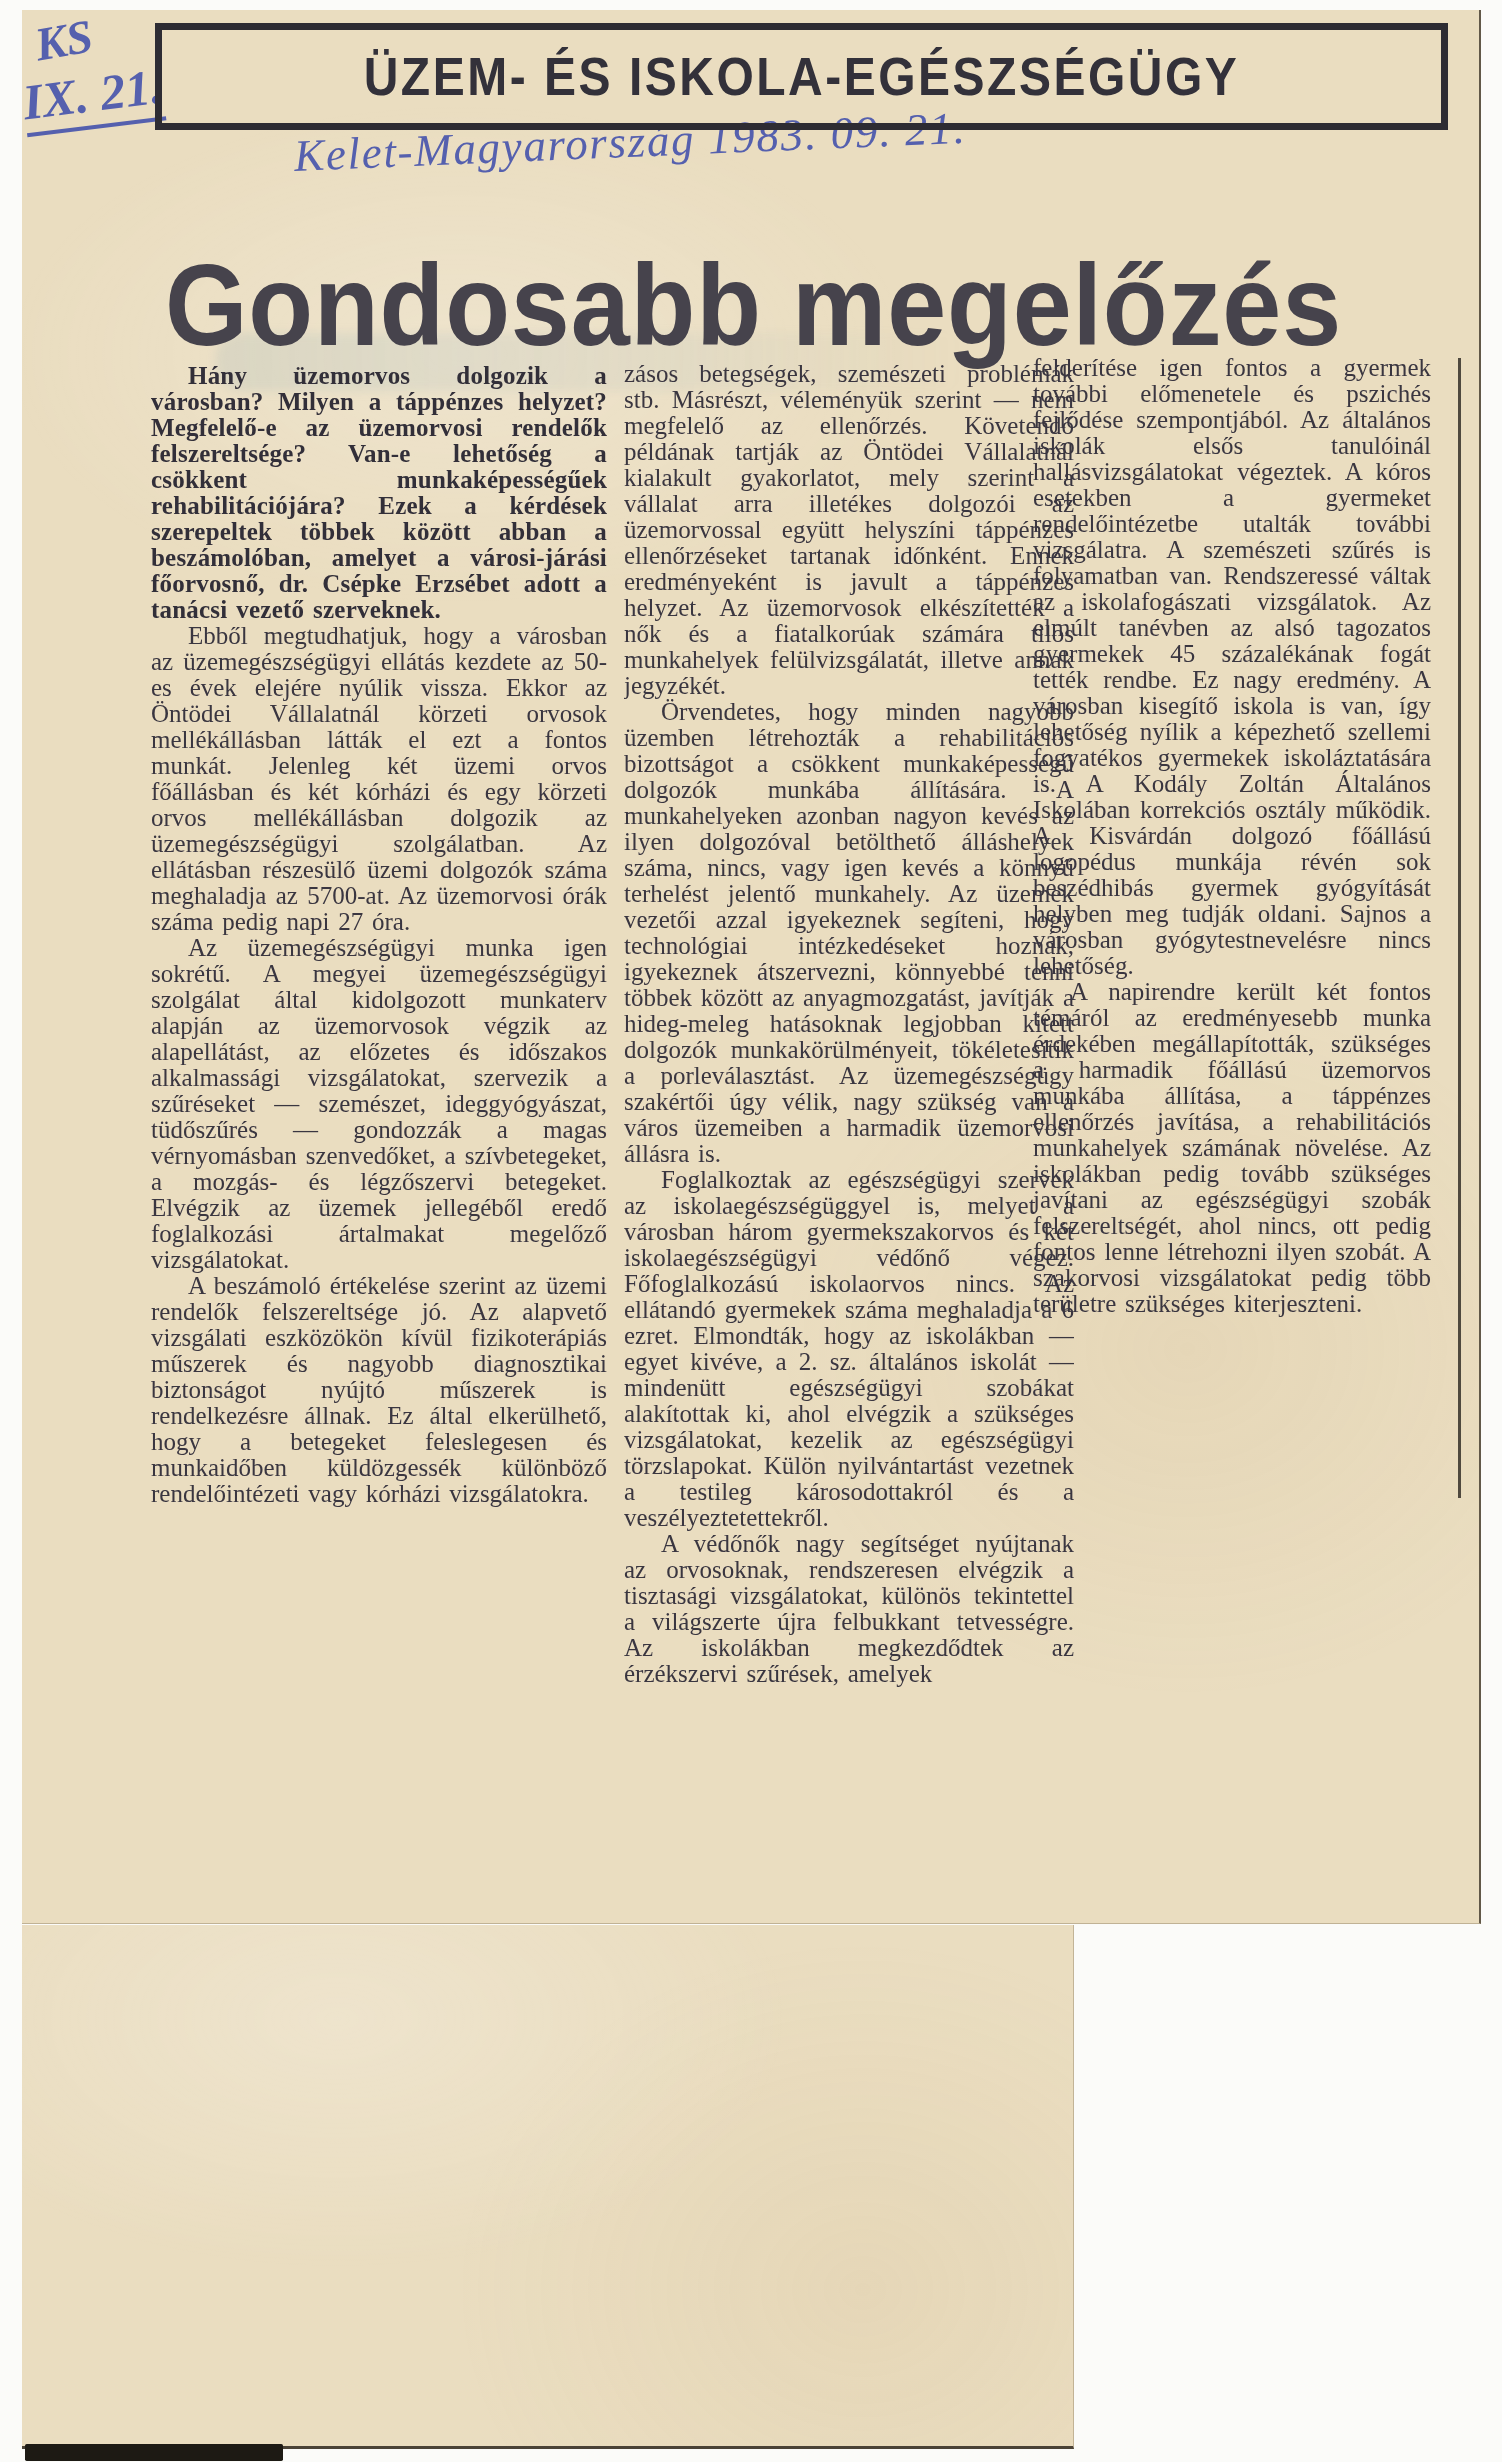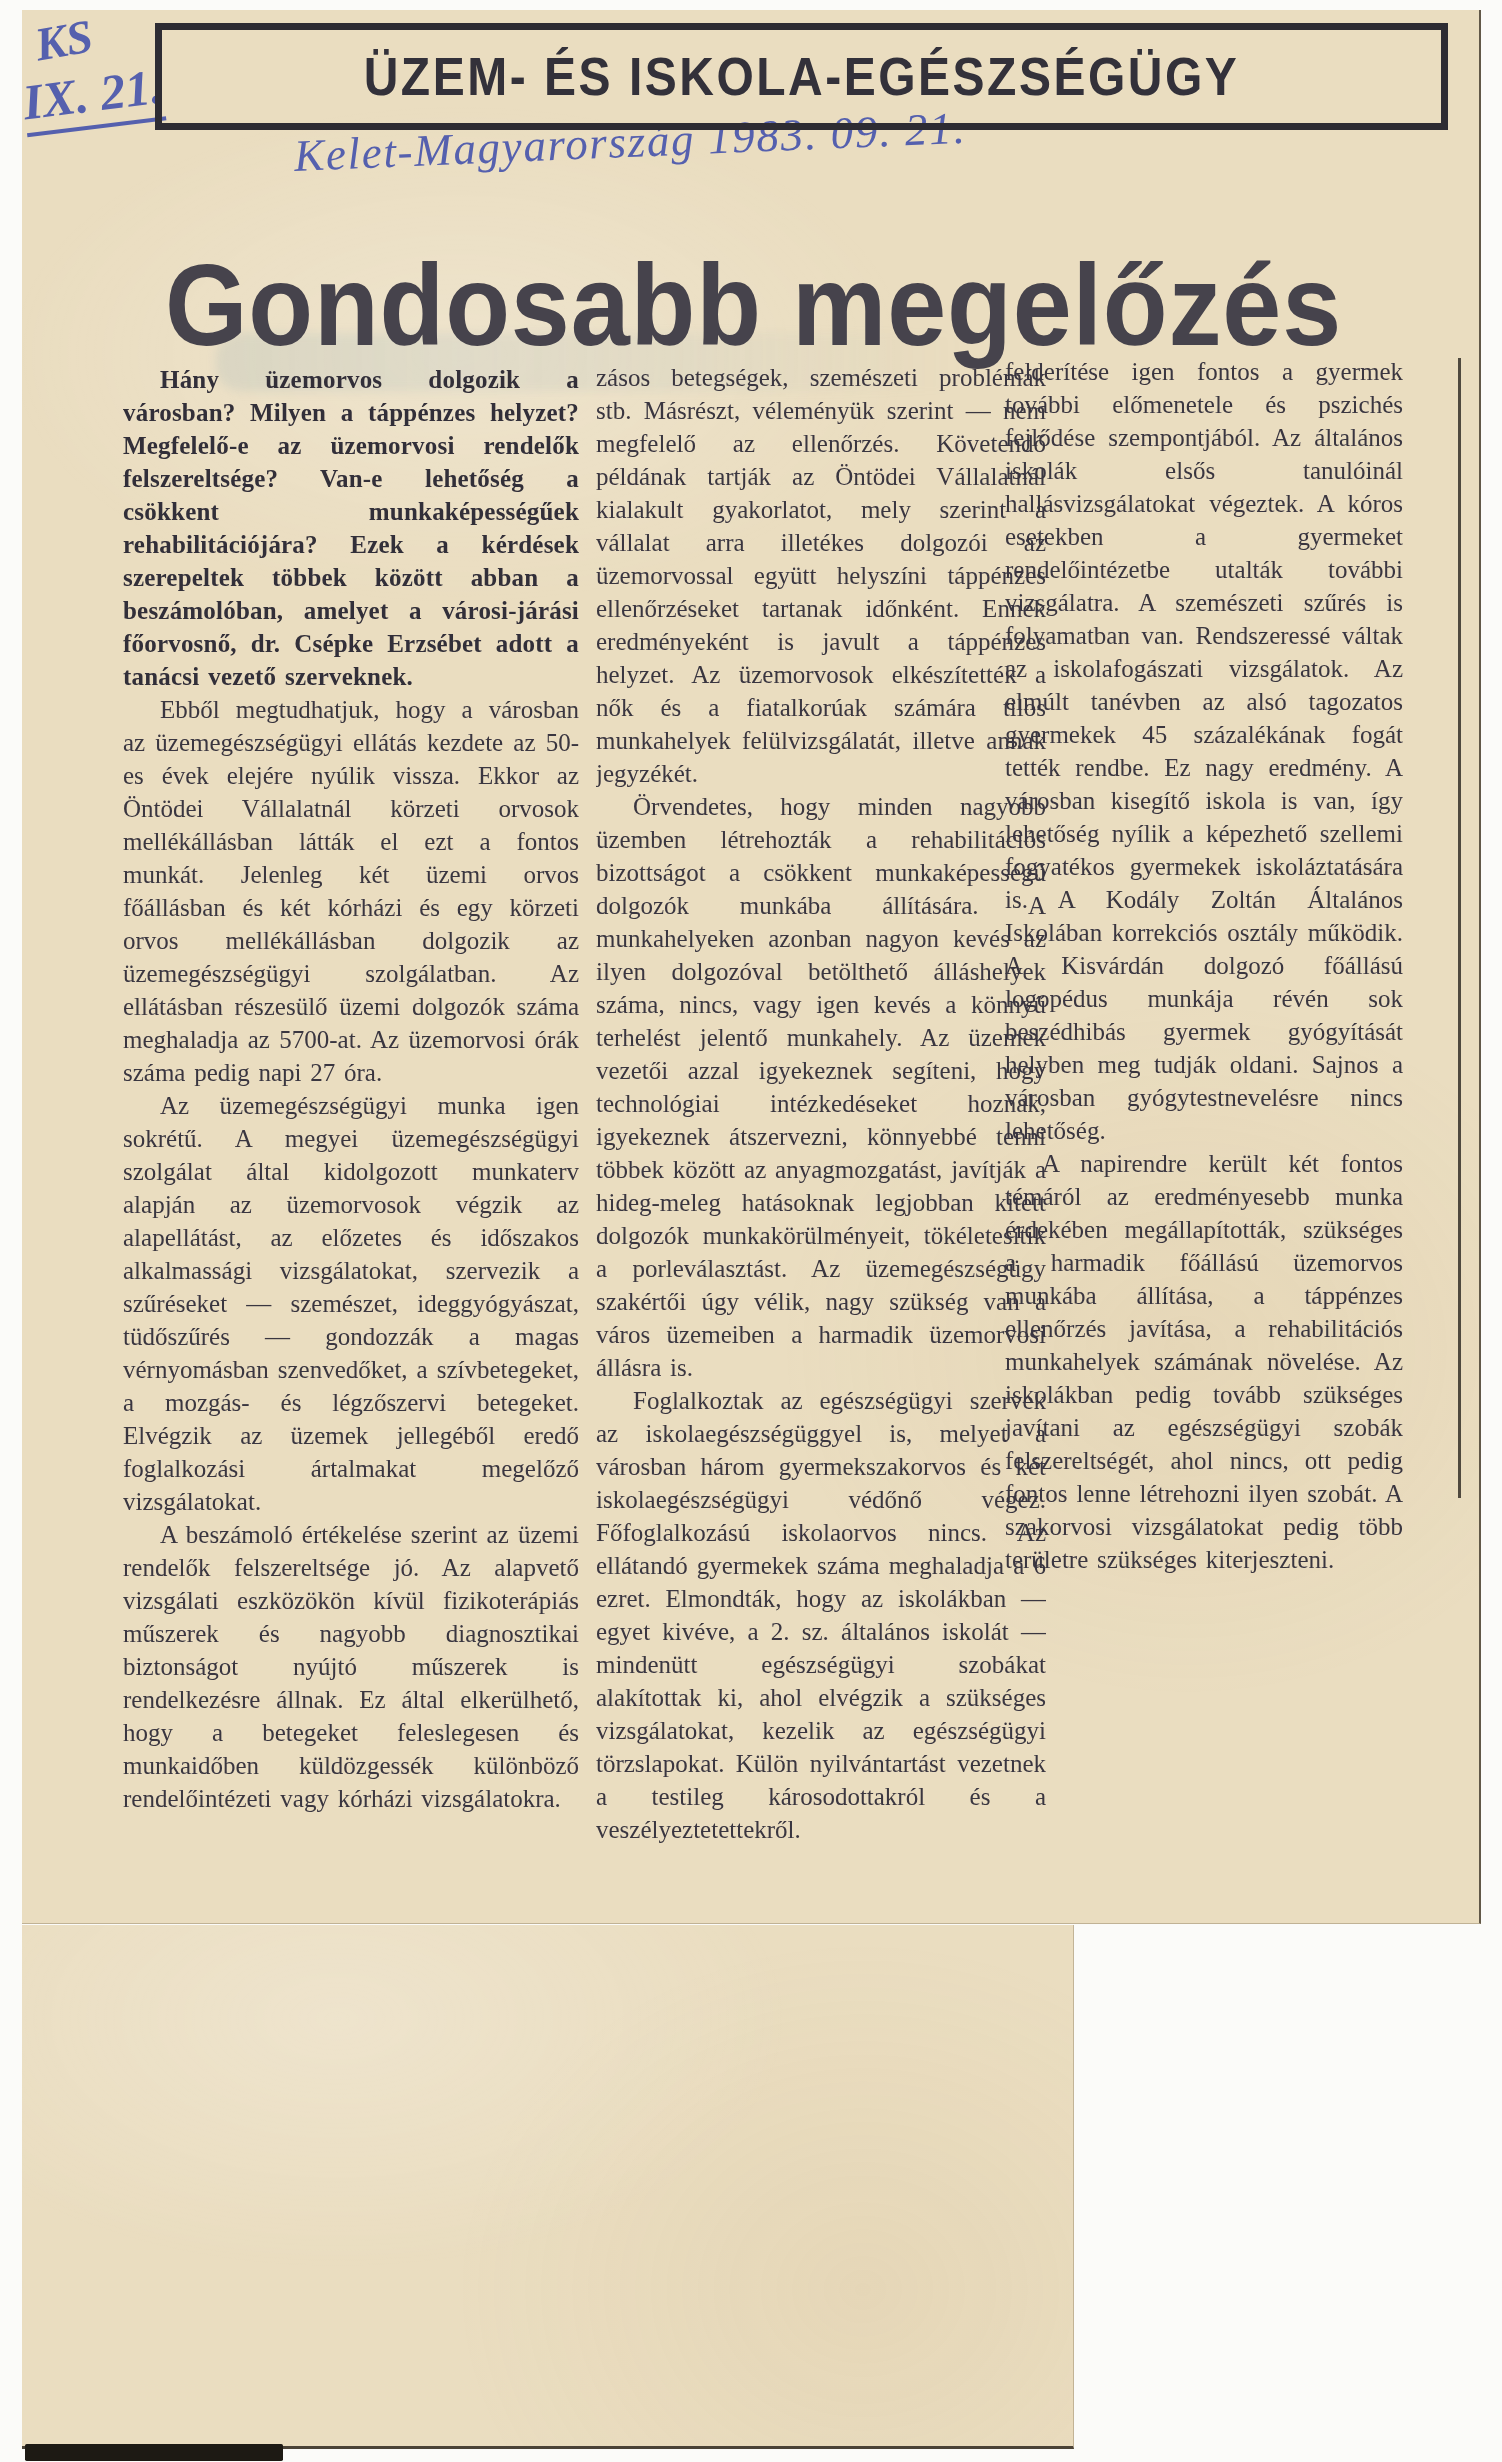--- a/index.html
+++ b/index.html
@@ -69,22 +69,23 @@
   }
   
   .bleed{
     position:absolute;left:216px;top:333px;width:749px;height:58px;
     background:linear-gradient(90deg, rgba(140,170,180,0.18), rgba(140,170,180,0.10) 60%, rgba(140,170,180,0));
     filter:blur(5px);border-radius:25px;
   }
   
   .col{
     position:absolute;color:#3a3640;
-    font-size:25px;line-height:33px;word-spacing:2.5px;
+    font-size:25px;line-height:26px;word-spacing:2.5px;
     text-align:justify;
+    margin-left:28px;
   }
   .col-1{left:123px;top:363px;width:456px;}
   .col-2{left:596px;top:361px;width:450px;height:2081px;overflow:hidden;}
   .col-3{left:1005px;top:355px;width:398px;}
   .col p{margin:0;text-indent:37px;}
   .col p.noindent{text-indent:0;}
   .col p.lead{font-weight:bold;color:#322f39;letter-spacing:0.2px;}
 </style>
 </head>
 <body>
@@ -109,18 +110,19 @@
 <div class="col col-1">
     <p class="lead">Hány üzemorvos dolgozik a városban? Milyen a táppénzes helyzet? Megfelelő-e az üzemorvosi rendelők felszereltsége? Van-e lehetőség a csökkent munkaképességűek rehabilitációjára? Ezek a kérdések szerepeltek többek között abban a beszámolóban, amelyet a városi-járási főorvosnő, dr. Csépke Erzsébet adott a tanácsi vezető szerveknek.</p>
     <p>Ebből megtudhatjuk, hogy a városban az üzemegészségügyi ellátás kezdete az 50-es évek elejére nyúlik vissza. Ekkor az Öntödei Vállalatnál körzeti orvosok mellékállásban látták el ezt a fontos munkát. Jelenleg két üzemi orvos főállásban és két kórházi és egy körzeti orvos mellékállásban dolgozik az üzemegészségügyi szolgálatban. Az ellátásban részesülő üzemi dolgozók száma meghaladja az 5700-at. Az üzemorvosi órák száma pedig napi 27 óra.</p>
     <p>Az üzemegészségügyi munka igen sokrétű. A megyei üzemegészségügyi szolgálat által kidolgozott munkaterv alapján az üzemorvosok végzik az alapellátást, az előzetes és időszakos alkalmassági vizsgálatokat, szervezik a szűréseket — szemészet, ideggyógyászat, tüdőszűrés — gondozzák a magas vérnyomásban szenvedőket, a szívbetegeket, a mozgás- és légzőszervi betegeket. Elvégzik az üzemek jellegéből eredő foglalkozási ártalmakat megelőző vizsgálatokat.</p>
     <p>A beszámoló értékelése szerint az üzemi rendelők felszereltsége jó. Az alapvető vizsgálati eszközökön kívül fizikoterápiás műszerek és nagyobb diagnosztikai biztonságot nyújtó műszerek is rendelkezésre állnak. Ez által elkerülhető, hogy a betegeket feleslegesen és munkaidőben küldözgessék különböző rendelőintézeti vagy kórházi vizsgálatokra.</p>
   </div>
 <div class="col col-2">
     <p class="noindent">zásos betegségek, szemészeti problémák stb. Másrészt, véleményük szerint — nem megfelelő az ellenőrzés. Követendő példának tartják az Öntödei Vállalatnál kialakult gyakorlatot, mely szerint a vállalat arra illetékes dolgozói az üzemorvossal együtt helyszíni táppénzes ellenőrzéseket tartanak időnként. Ennek eredményeként is javult a táppénzes helyzet. Az üzemorvosok elkészítették a nők és a fiatalkorúak számára tilos munkahelyek felülvizsgálatát, illetve annak jegyzékét.</p>
     <p>Örvendetes, hogy minden nagyobb üzemben létrehozták a rehabilitációs bizottságot a csökkent munkaképességű dolgozók munkába állítására. A munkahelyeken azonban nagyon kevés az ilyen dolgozóval betölthető álláshelyek száma, nincs, vagy igen kevés a könnyű terhelést jelentő munkahely. Az üzemek vezetői azzal igyekeznek segíteni, hogy technológiai intézkedéseket hoznak, igyekeznek átszervezni, könnyebbé tenni többek között az anyagmozgatást, javítják a hideg-meleg hatásoknak legjobban kitett dolgozók munkakörülményeit, tökéletesítik a porleválasztást. Az üzemegészségügy szakértői úgy vélik, nagy szükség van a város üzemeiben a harmadik üzemorvosi állásra is.</p>
     <p>Foglalkoztak az egészségügyi szervek az iskolaegészségüggyel is, melyet a városban három gyermekszakorvos és két iskolaegészségügyi védőnő végez. Főfoglalkozású iskolaorvos nincs. Az ellátandó gyermekek száma meghaladja a 6 ezret. Elmondták, hogy az iskolákban — egyet kivéve, a 2. sz. általános iskolát — mindenütt egészségügyi szobákat alakítottak ki, ahol elvégzik a szükséges vizsgálatokat, kezelik az egészségügyi törzslapokat. Külön nyilvántartást vezetnek a testileg károsodottakról és a veszélyeztetettekről.</p>
+    <p>A védőnők nagy segítséget nyújtanak az orvosoknak, rendszeresen elvégzik a tisztasági vizsgálatokat, különös tekintettel a világszerte újra felbukkant tetvességre. Az iskolákban megkezdődtek az érzékszervi szűrések, amelyek</p>
   </div>
 <div class="col col-3">
     <p class="noindent">felderítése igen fontos a gyermek további előmenetele és pszichés fejlődése szempontjából. Az általános iskolák elsős tanulóinál hallásvizsgálatokat végeztek. A kóros esetekben a gyermeket rendelőintézetbe utalták további vizsgálatra. A szemészeti szűrés is folyamatban van. Rendszeressé váltak az iskolafogászati vizsgálatok. Az elmúlt tanévben az alsó tagozatos gyermekek 45 százalékának fogát tették rendbe. Ez nagy eredmény. A városban kisegítő iskola is van, így lehetőség nyílik a képezhető szellemi fogyatékos gyermekek iskoláztatására is. A Kodály Zoltán Általános Iskolában korrekciós osztály működik. A Kisvárdán dolgozó főállású logopédus munkája révén sok beszédhibás gyermek gyógyítását helyben meg tudják oldani. Sajnos a városban gyógytestnevelésre nincs lehetőség.</p>
     <p>A napirendre került két fontos témáról az eredményesebb munka érdekében megállapították, szükséges a harmadik főállású üzemorvos munkába állítása, a táppénzes ellenőrzés javítása, a rehabilitációs munkahelyek számának növelése. Az iskolákban pedig tovább szükséges javítani az egészségügyi szobák felszereltségét, ahol nincs, ott pedig fontos lenne létrehozni ilyen szobát. A szakorvosi vizsgálatokat pedig több területre szükséges kiterjeszteni.</p>
   </div>
 
 
 </body></html>

